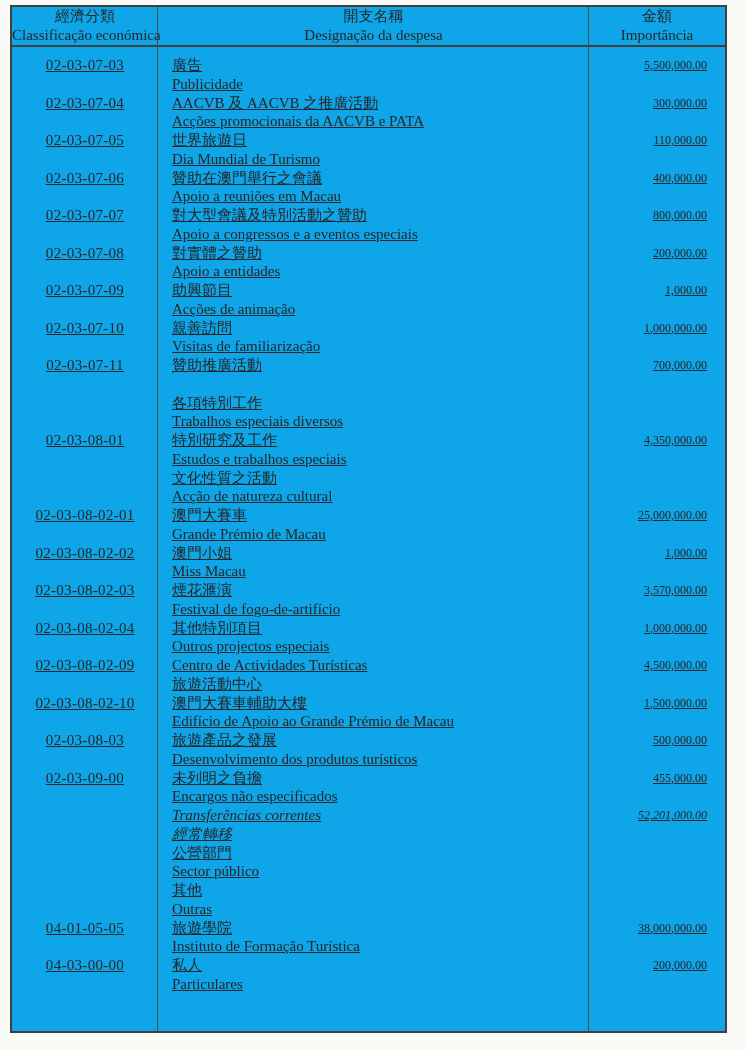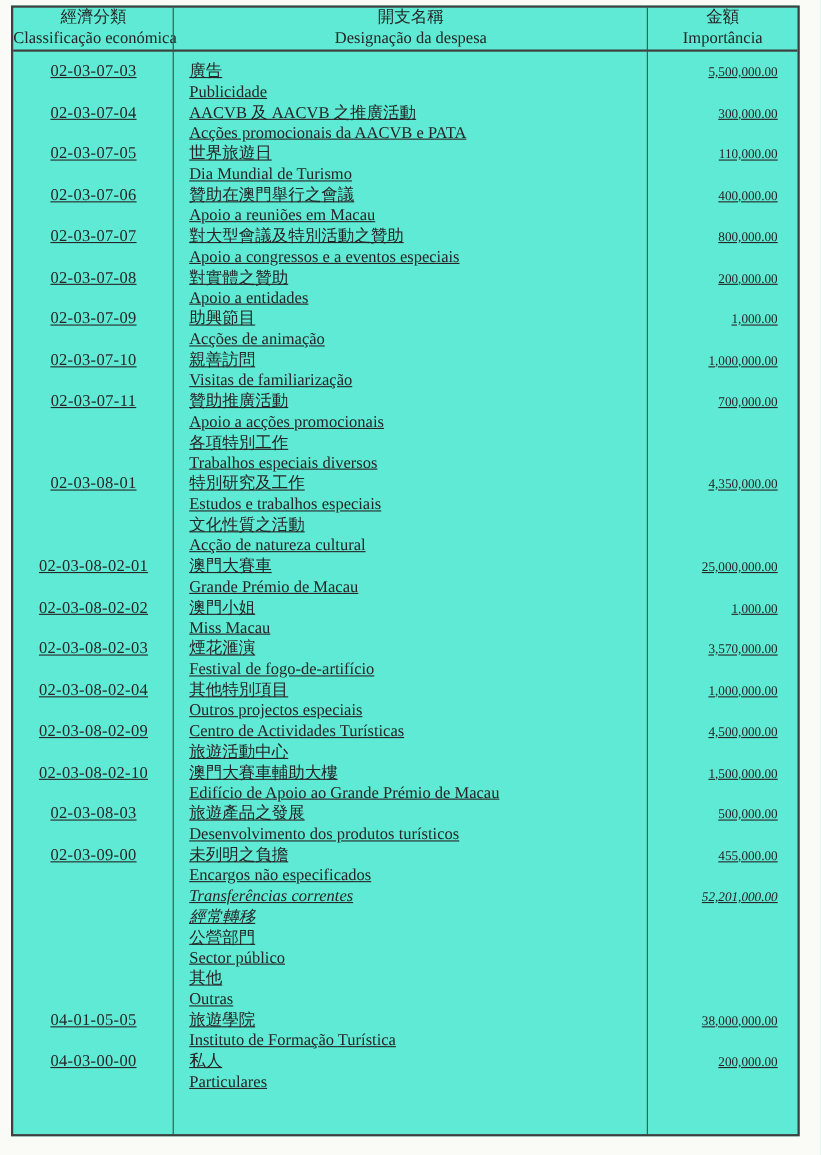--- a/index.html
+++ b/index.html
@@ -13,21 +13,21 @@
     overflow: hidden;
   }
   .sheet {
     position: absolute;
     left: 10px;
     top: 5px;
     width: 717px;
     height: 1028px;
     box-sizing: border-box;
     border: 2px solid #3f3f3f;
-    background: #5eead4;
+    background: #0ea5e9;
   }
   
   .vline {
     position: absolute;
     top: 0;
     bottom: 0;
     width: 1px;
     background: #4a4a4a;
   }
   .vline.v1 { left: 145px; }
@@ -165,21 +165,20 @@
     <div class="cell desc">
       <div class="line">親善訪問</div>
       <div class="line">Visitas de familiarização</div>
     </div>
     <div class="cell amount">1,000,000.00</div>
   </div>
       <div class="row">
     <div class="cell code">02-03-07-11</div>
     <div class="cell desc">
       <div class="line">贊助推廣活動</div>
-      <div class="line">Apoio a acções promocionais</div>
     </div>
     <div class="cell amount">700,000.00</div>
   </div>
       <div class="row">
     <div class="cell code"></div>
     <div class="cell desc">
       <div class="line">各項特別工作</div>
       <div class="line">Trabalhos especiais diversos</div>
     </div>
     <div class="cell amount"></div>

